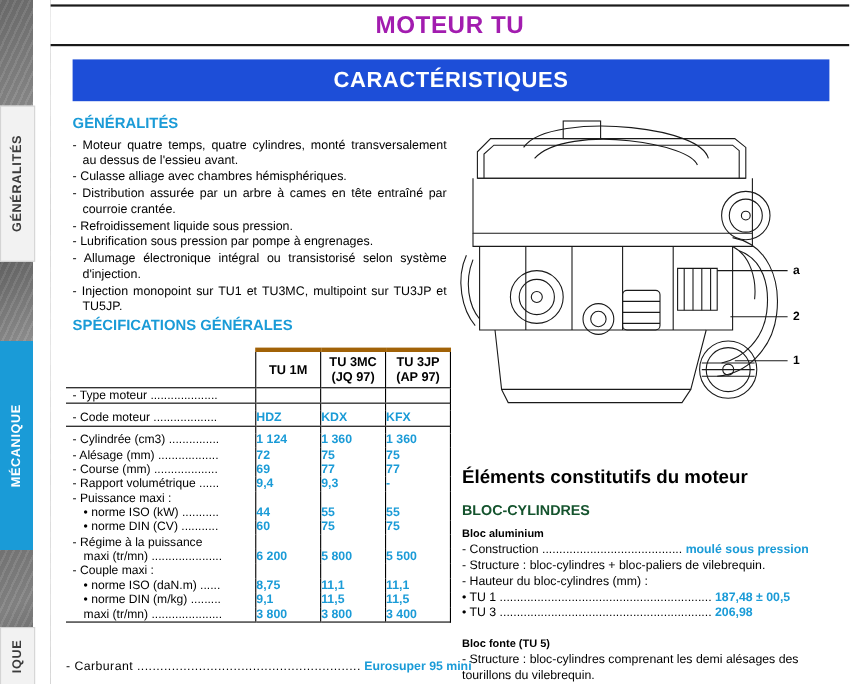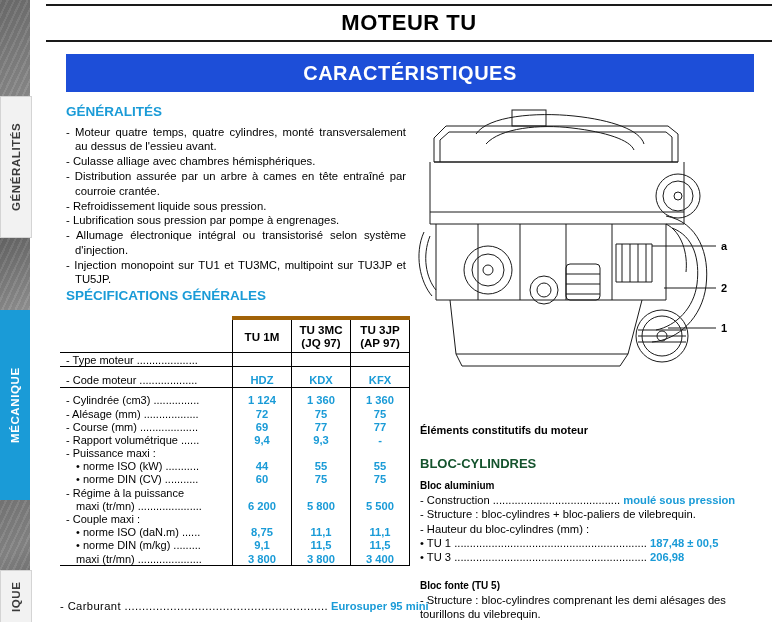--- a/index.html
+++ b/index.html
@@ -29,21 +29,21 @@
     width: 726px;
     height: 34px;
     background: #ffffff;
     border-top: 2px solid #1a1a1a;
     border-bottom: 2px solid #1a1a1a;
     display: flex;
     align-items: center;
     justify-content: center;
   }
   .title-bar .title {
-    color: #000000;
+    color: #a21caf;
     font-size: 22px;
     font-weight: bold;
     letter-spacing: 0.5px;
   }
   
   .edge-strip {
     position: absolute;
     left: 0;
     top: 0;
     width: 46px;
@@ -173,21 +173,21 @@
     width: 162px;
     padding: 0.6px 4px 0.6px 6px !important;
     white-space: nowrap;
     font-size: 11px;
   }
   .sub {
     padding-left: 16px !important;
   }
   .val {
     width: 62px;
-    text-align: center;
+    text-align: left;
     color: #1a9bd7;
     font-weight: bold;
     font-size: 11.2px;
     border-left: 1px solid #000;
     padding: 0.6px 0 !important;
   }
   .val.last {
     border-right: 1px solid #000;
   }
   .colhead {
@@ -231,21 +231,21 @@
     position: absolute;
     font-size: 11px;
     font-weight: bold;
     color: #000;
   }
   
   .elements-title {
     position: absolute;
     left: 420px;
     top: 424px;
-    font-size: 11px;
+    font-size: 17px;
     font-weight: bold;
   }
   .bloc-title {
     position: absolute;
     left: 420px;
     top: 456px;
     color: #14532d;
     font-size: 13px;
     font-weight: bold;
   }

